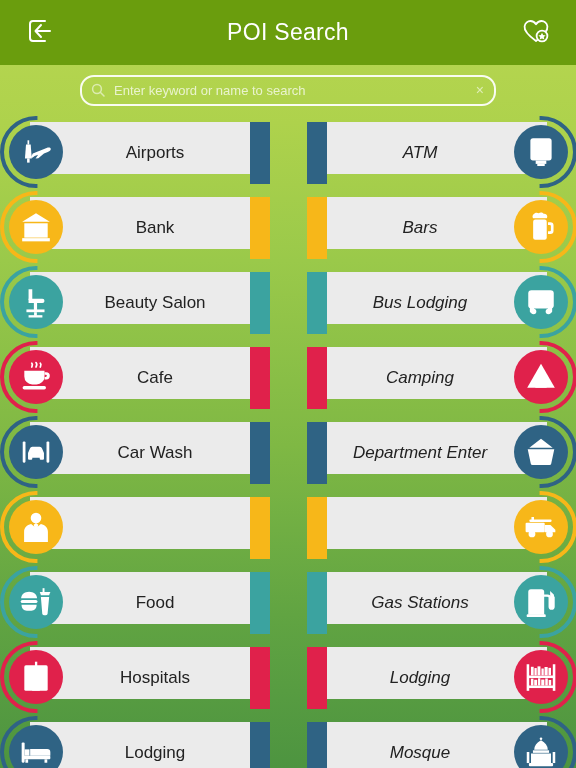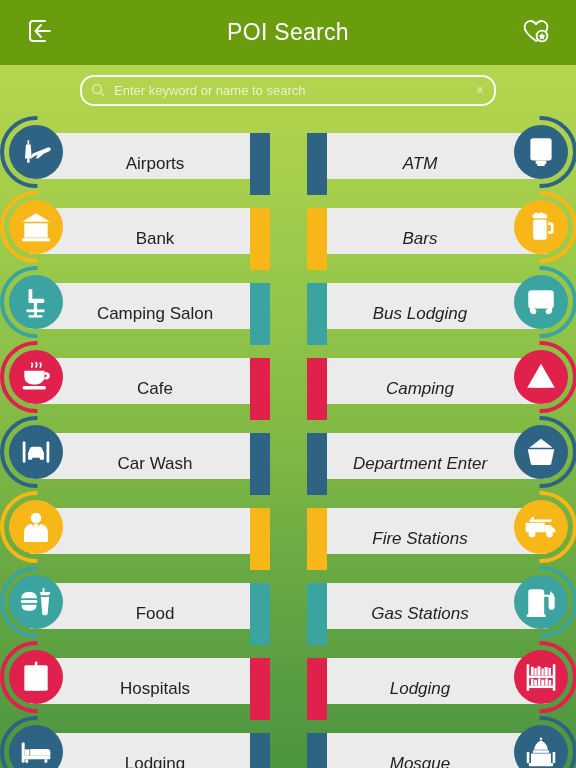--- a/index.html
+++ b/index.html
@@ -68,21 +68,21 @@
   .row{
     position:relative;height:75px;width:576px;
   }
   .cell{
     position:absolute;top:3px;height:62px;
   }
   .cell.left{left:30px;width:240px;}
   .cell.right{left:307px;width:240px;}
 
   .card{
-    position:absolute;top:12px;left:0;width:240px;height:46px;
+    position:absolute;top:1px;left:0;width:240px;height:52px;
     background:#ebebeb;
     display:flex;align-items:center;
     cursor:pointer;
   }
   .card .bar{
     position:absolute;top:0;width:20px;height:62px;
   }
   .cell.left .card .bar{right:0;}
   .cell.right .card .bar{left:0;}
 
@@ -232,21 +232,21 @@
                 <rect x="15" y="12" width="2" height="13" fill="#fff" opacity=".55"></rect>
               </svg>
             </div>
           </div>
         </div>
       </div>
       <div class="row">
         <div class="cell left">
           <div class="card">
             <div class="bar" style="background: rgb(59, 163, 160);"></div>
-            <div class="label">Camping Salon</div>
+            <div class="label">Beauty Salon</div>
           </div>
           <div class="badge" style="color: rgb(59, 163, 160);">
             <div class="ring"></div>
             <div class="disc">
               <svg viewBox="0 0 32 32">
                 <path d="M9 4h3.5v10H9z"></path>
                 <path d="M9 13h13a2 2 0 0 1 0 4H9z"></path>
                 <rect x="14" y="16.5" width="3" height="7"></rect>
                 <rect x="7" y="23" width="17" height="2.6"></rect>
                 <rect x="14.2" y="25.6" width="2.6" height="3.4"></rect>
@@ -368,21 +368,20 @@
                 <path d="M13.8 13.8L16 22l2.2-8.2-2.2-1.6z" fill="#f7b719"></path>
                 <rect x="14.9" y="23.5" width="2.2" height="6" fill="#f7b719"></rect>
                 <rect x="13" y="25.4" width="6" height="2.2" fill="#f7b719"></rect>
               </svg>
             </div>
           </div>
         </div>
         <div class="cell right">
           <div class="card">
             <div class="bar" style="background: rgb(247, 183, 25);"></div>
-            <div class="label">Fire Stations</div>
           </div>
           <div class="badge" style="color: rgb(247, 183, 25);">
             <div class="ring"></div>
             <div class="disc">
               <svg viewBox="0 0 32 32">
                 <rect x="1.5" y="12" width="18" height="9" rx="1"></rect>
                 <path d="M19.5 14h5.4l4.6 4.6V21h-10z"></path>
                 <rect x="20.6" y="15.2" width="4" height="3.4" rx=".6" fill="#f7b719"></rect>
                 <rect x="3.5" y="14" width="14" height="2.6" fill="#f7b719"></rect>
                 <rect x="5" y="9" width="21" height="2.2" rx="1"></rect>

